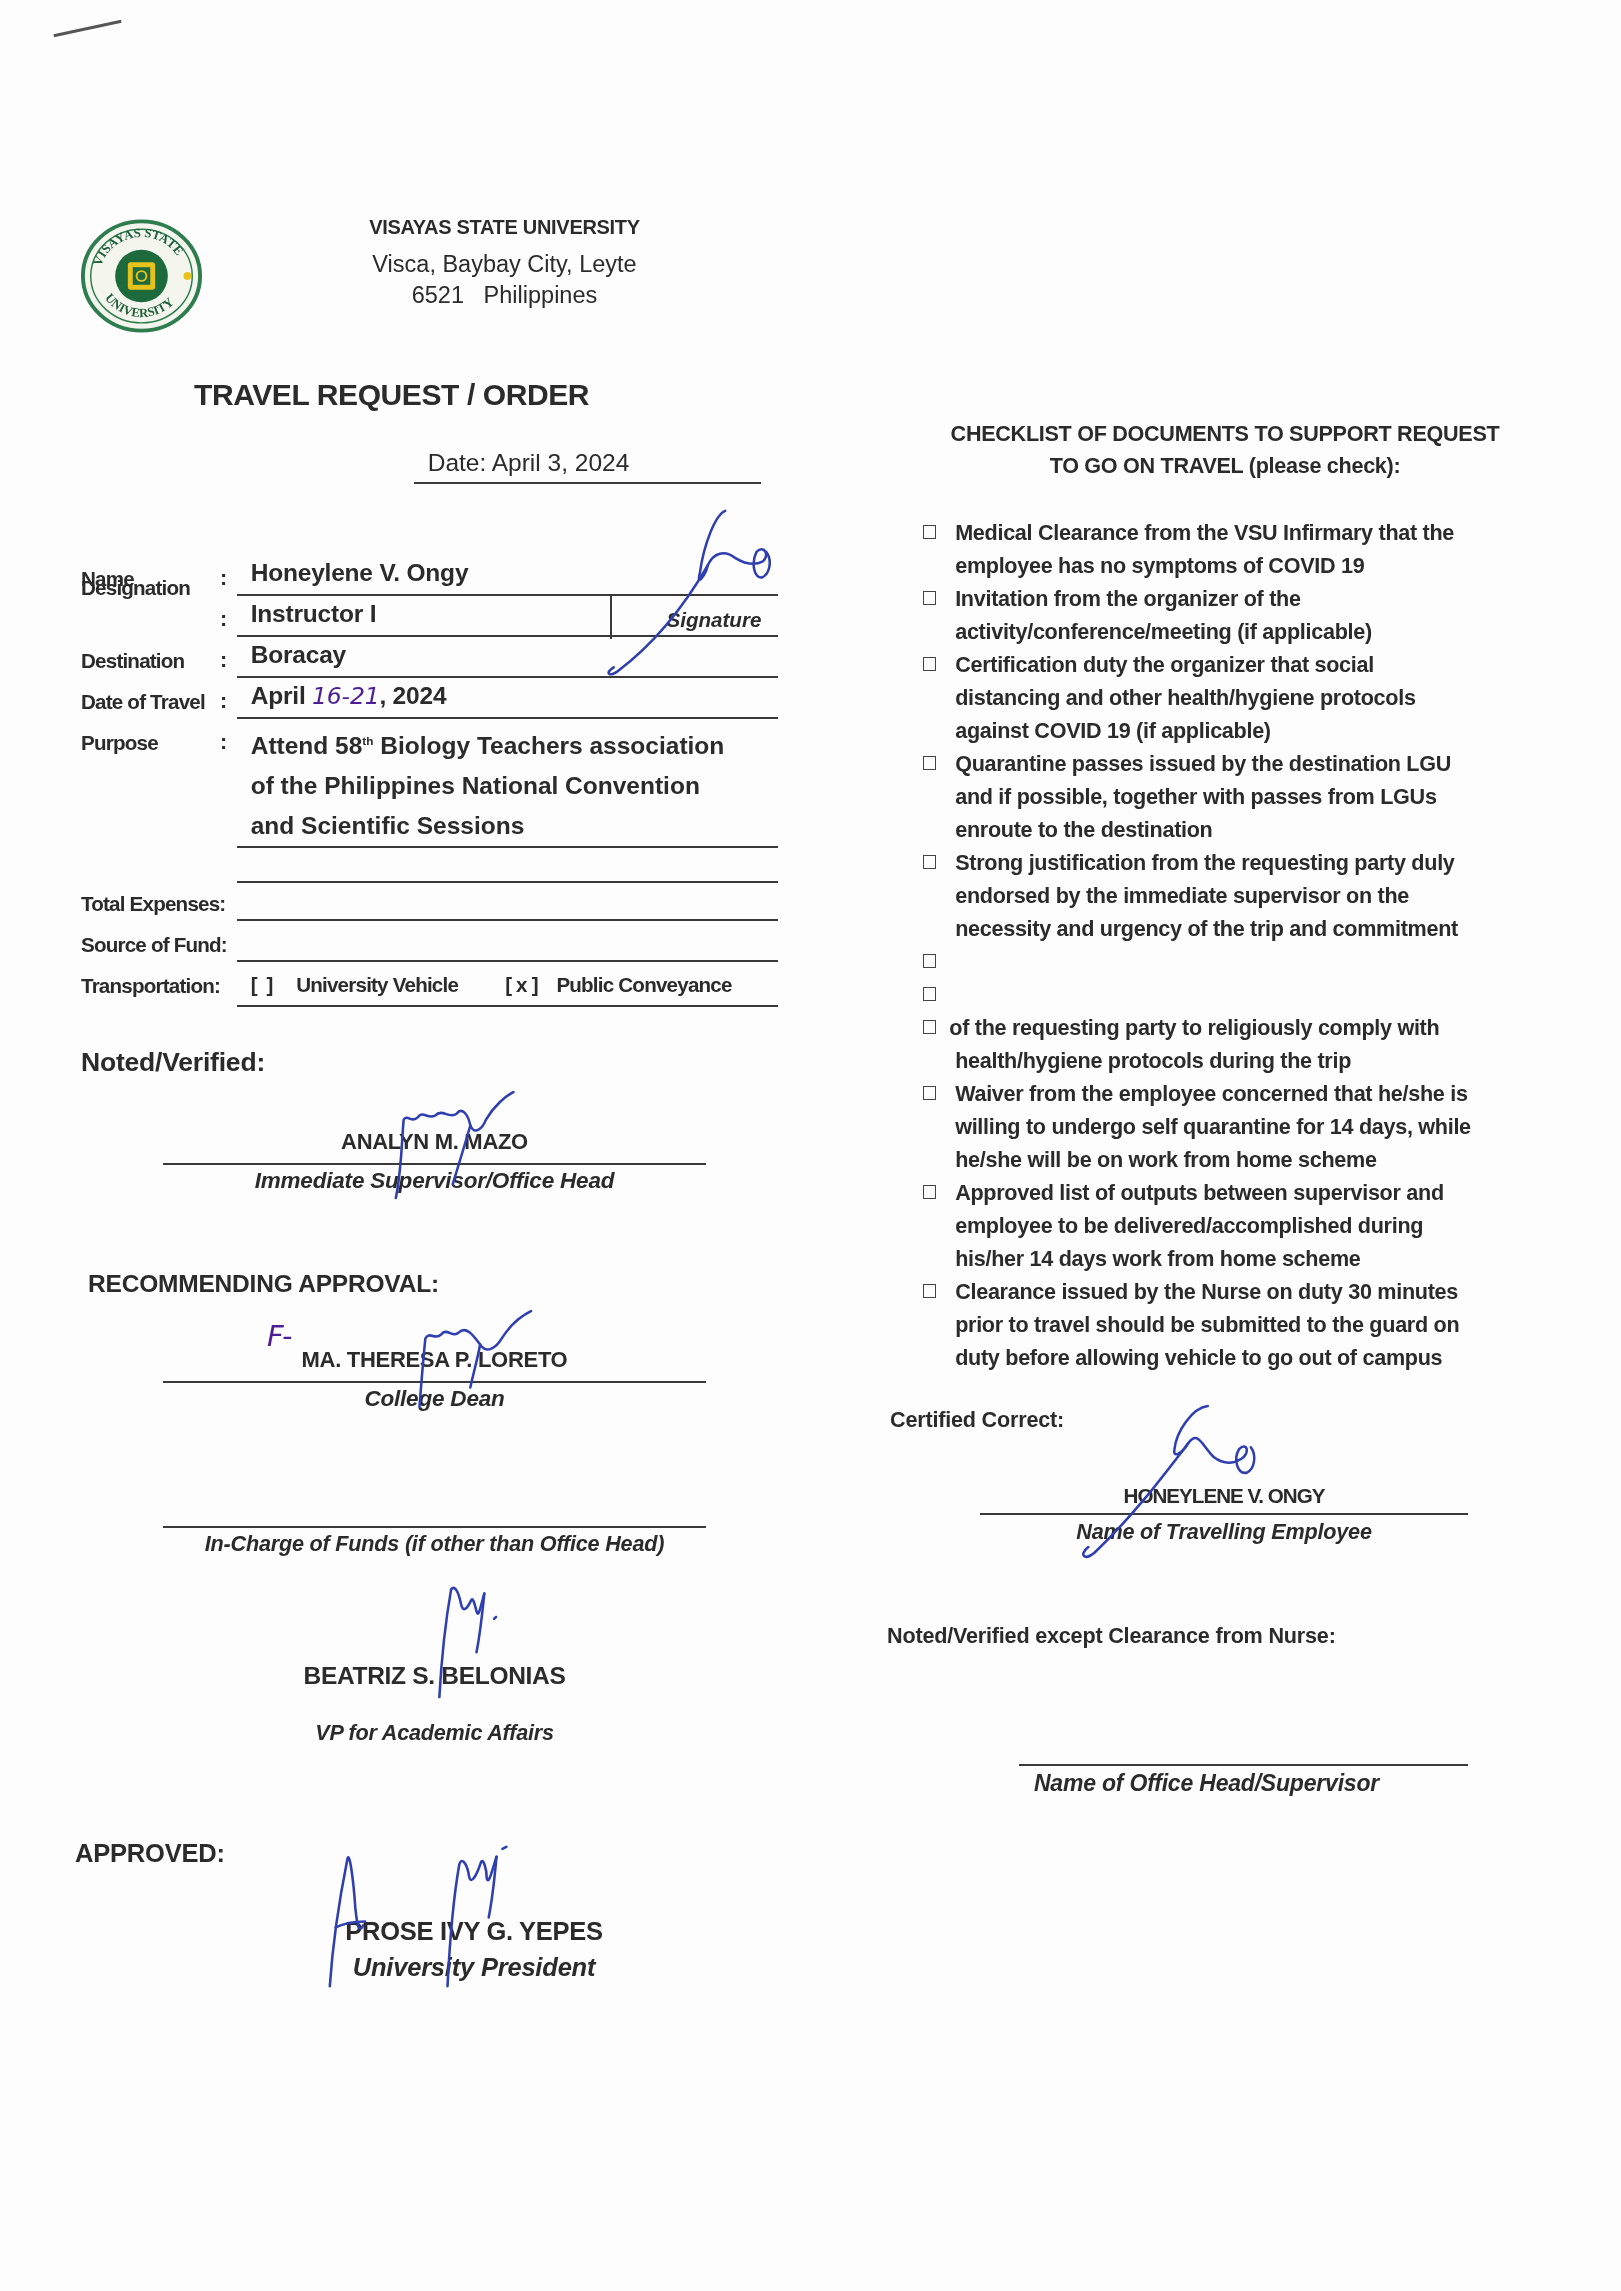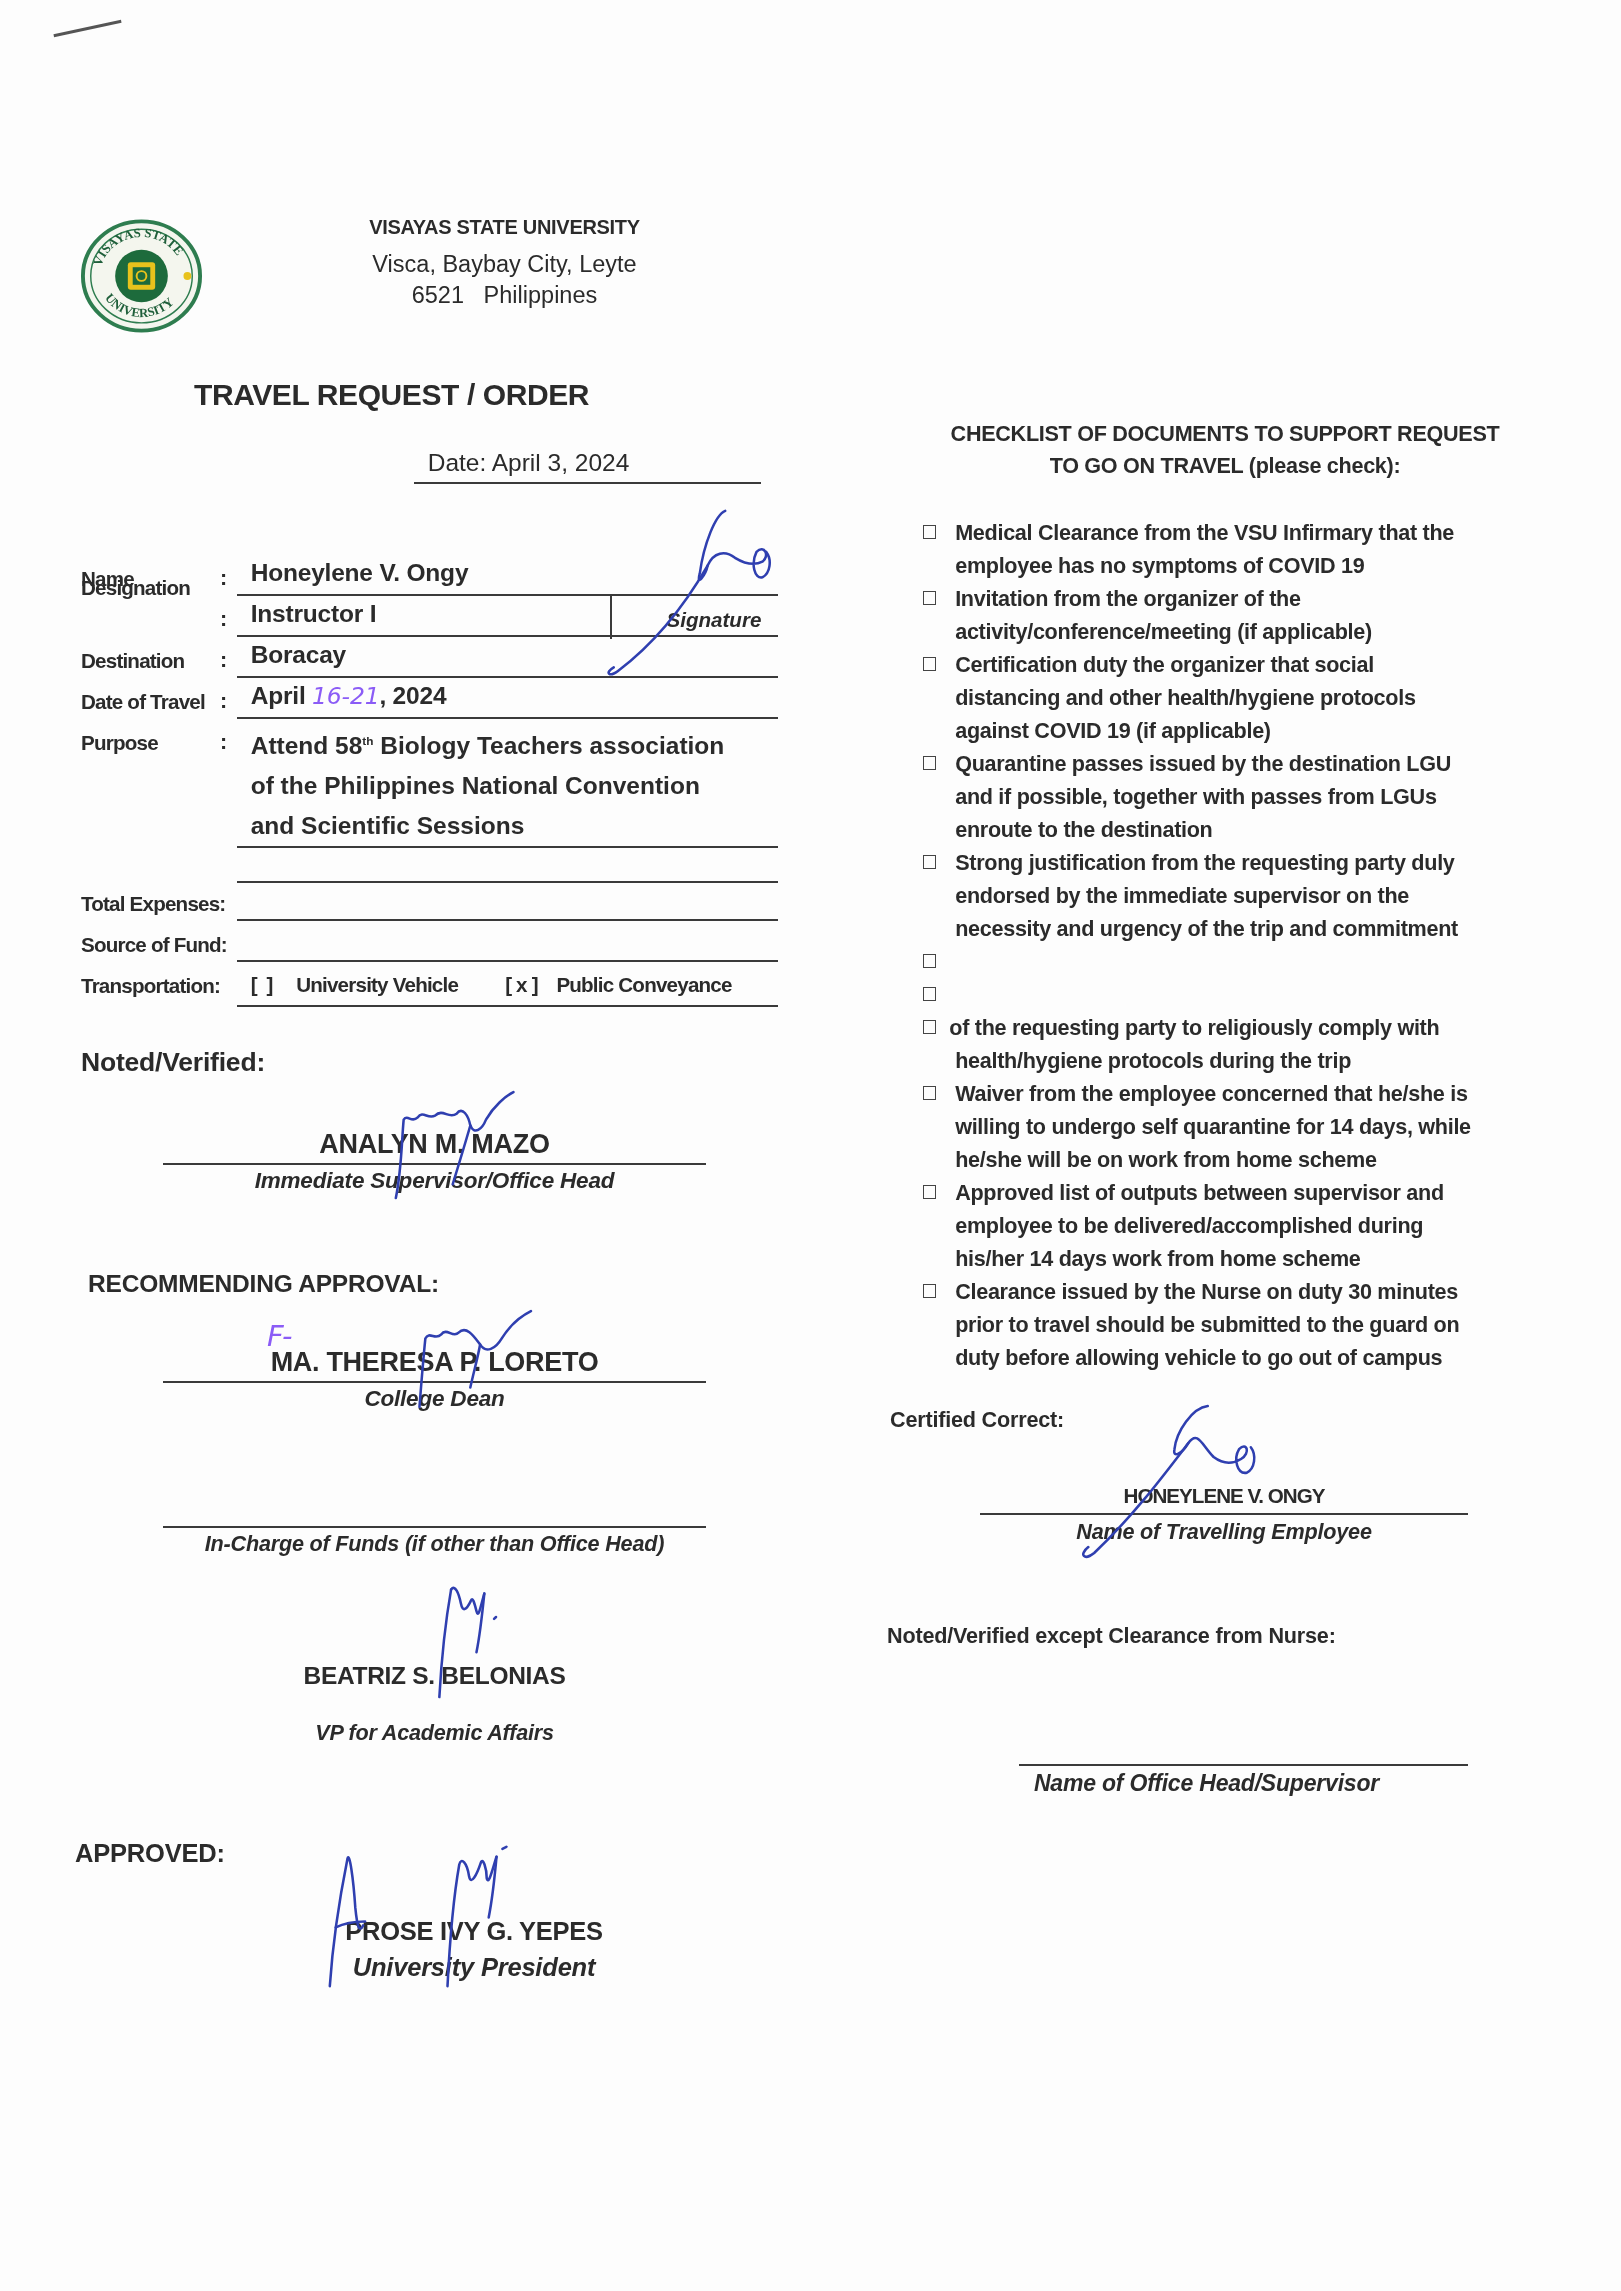--- a/index.html
+++ b/index.html
@@ -27,37 +27,37 @@
   .field-value { left: 237px; width: 541px; font-size: 24.5px; font-weight: bold; padding-left: 13.7px; box-sizing: border-box; height: 37px; letter-spacing: -0.2px; }
   .sig-box { left: 610px; top: 596px; width: 169px; height: 43px; border-left: 2px solid #3a3a3a; font-size: 20.6px; font-weight: bold; font-style: italic; text-align: right; padding-right: 17.6px; box-sizing: border-box; line-height: 47px; }
   .purpose-line { font-size: 24.5px; font-weight: bold; line-height: 40px; }
   sup { font-size: 11.8px; }
 
   .transport { left: 237px; top: 973px; width: 541px; height: 34px; font-size: 20.6px; font-weight: bold; letter-spacing: -0.8px; padding-left: 13.7px; box-sizing: border-box; }
   .transport span { margin-right: 13.7px; }
 
   
   .section-head { font-size: 26.5px; font-weight: bold; letter-spacing: -0.2px; }
-  .sig-name { font-size: 27px; font-weight: bold; text-align: center; letter-spacing: -0.3px; }
+  .sig-name { font-size: 22px; font-weight: bold; text-align: center; letter-spacing: -0.3px; }
   .sig-role { font-size: 22.5px; font-weight: bold; font-style: italic; text-align: center; letter-spacing: -0.2px; }
   .sig-line { border-top: 2px solid #3a3a3a; }
 
   
   .check-head { left: 921px; top: 418px; width: 608px; font-size: 21.6px; font-weight: bold; text-align: center; line-height: 32px; letter-spacing: -0.3px; }
   .check-list { left: 919px; top: 516px; width: 627px; }
   .check-item { display: flex; align-items: flex-start; font-size: 21.6px; font-weight: bold; line-height: 33px; letter-spacing: -0.3px; }
   .check-box { flex: 0 0 auto; width: 12.7px; height: 14.7px; border: 1.5px solid #444; margin: 8.8px 19.6px 0 3.9px; box-sizing: border-box; }
   .check-item.tight .check-box { margin-right: 13.7px; }
   .check-item.empty { height: 33px; }
 
   
   .right-label { font-size: 21.6px; font-weight: bold; letter-spacing: -0.2px; }
 
   svg.ink path { fill: none; stroke: #2f3fb0; stroke-width: 2.6; stroke-linecap: round; stroke-linejoin: round; }
-  .handwrite { color: #8b5cf6; font-family: "DejaVu Sans", sans-serif; font-style: italic; font-weight: normal; }
+  .handwrite { color: #4c1d95; font-family: "DejaVu Sans", sans-serif; font-style: italic; font-weight: normal; }
 </style>
 </head>
 <body>
 
 <div class="abs" style="left:53px;top:27.4px;width:69px;height:2.9px;background:#555;transform:rotate(-12deg);"></div>
 
 <div class="abs logo">
   <svg width="123" height="116" viewBox="0 0 126 118">
     <ellipse cx="63" cy="59" rx="60" ry="56" fill="#f4f6ee" stroke="#2e7d4f" stroke-width="4"></ellipse>
     <ellipse cx="63" cy="59" rx="52" ry="48" fill="none" stroke="#2e7d4f" stroke-width="1.5"></ellipse>

